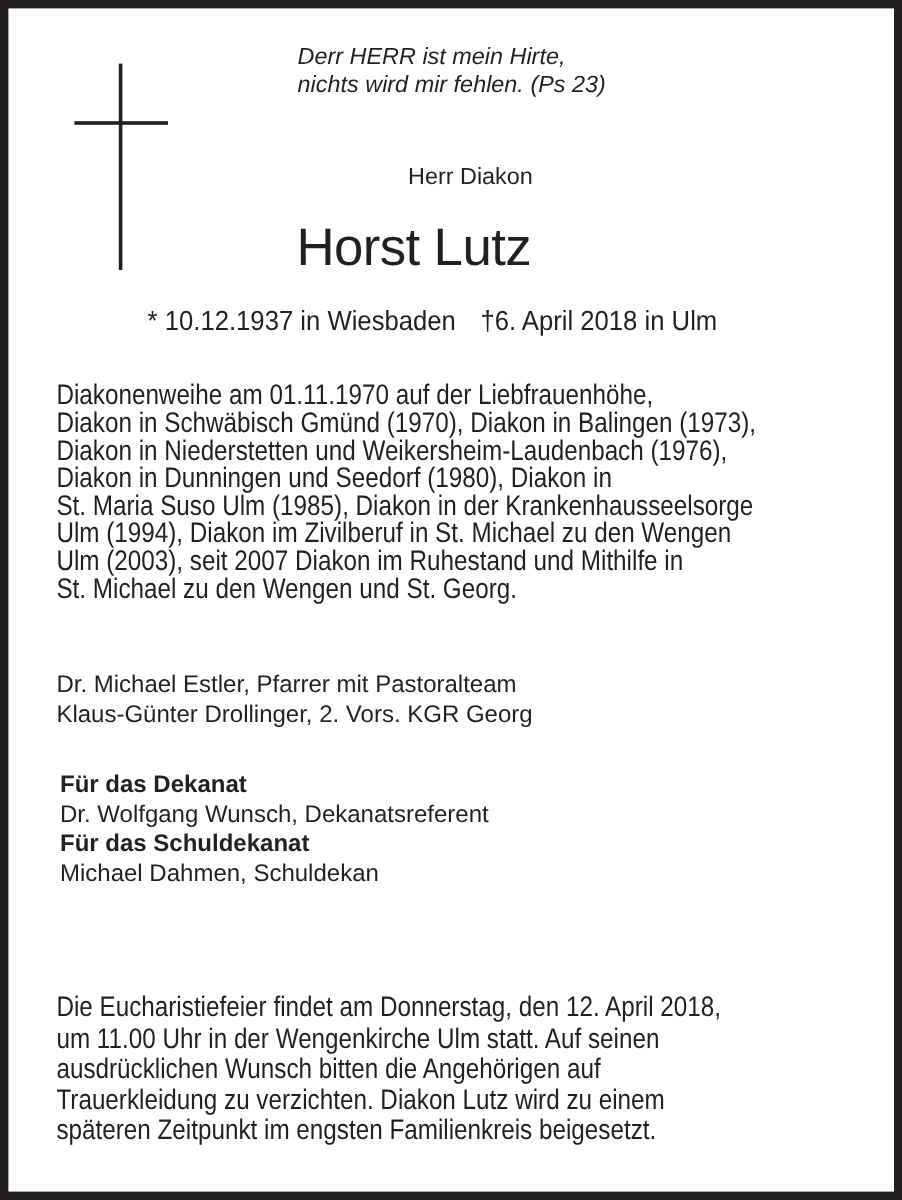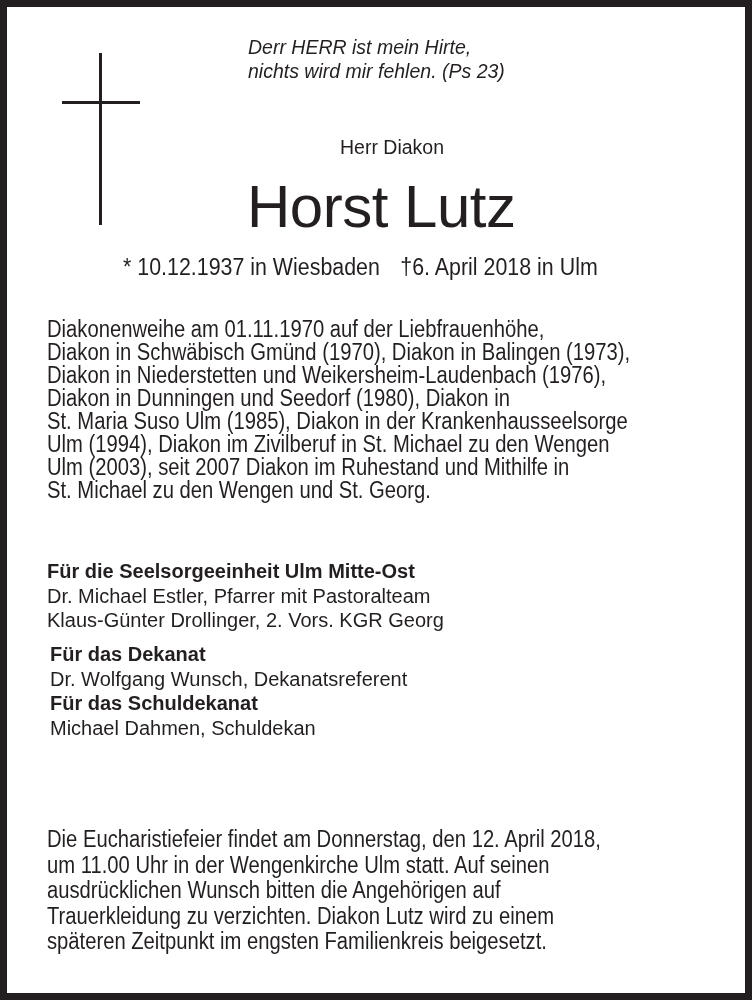--- a/index.html
+++ b/index.html
@@ -53,21 +53,21 @@
     .honorific {
       left: 313px;
       top: 128px;
       font-size: 19.5px;
       line-height: 24px;
       margin-left: 20px;
     }
     .name {
       left: 240px;
       top: 166px;
-      font-size: 60px;
+      font-size: 44px;
       line-height: 68px;
       letter-spacing: -0.5px;
       text-align: right;
     }
     .dates {
       left: 116px;
       top: 246px;
       font-size: 23px;
       line-height: 28px;
       transform-origin: left top;
@@ -132,21 +132,20 @@
     <span class="line">Diakon in Niederstetten und Weikersheim-Laudenbach (1976),</span>
     <span class="line">Diakon in Dunningen und Seedorf (1980), Diakon in</span>
     <span class="line">St. Maria Suso Ulm (1985), Diakon in der Krankenhausseelsorge</span>
     <span class="line">Ulm (1994), Diakon im Zivilberuf in St. Michael zu den Wengen</span>
     <span class="line">Ulm (2003), seit 2007 Diakon im Ruhestand und Mithilfe in</span>
     <span class="line">St. Michael zu den Wengen und St. Georg.</span>
   </div>
 
 
   <div class="block block-seelsorge">
-    <span class="line head">Für die Seelsorgeeinheit Ulm Mitte-Ost</span>
     <span class="line">Dr. Michael Estler, Pfarrer mit Pastoralteam</span>
     <span class="line">Klaus-Günter Drollinger, 2. Vors. KGR Georg</span>
   </div>
 
   <div class="block block-dekanat">
     <span class="line head">Für das Dekanat</span>
     <span class="line">Dr. Wolfgang Wunsch, Dekanatsreferent</span>
     <span class="line head">Für das Schuldekanat</span>
     <span class="line">Michael Dahmen, Schuldekan</span>
   </div>

